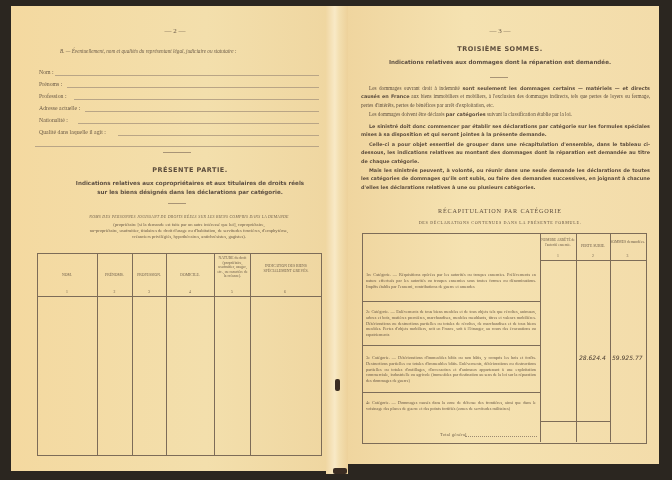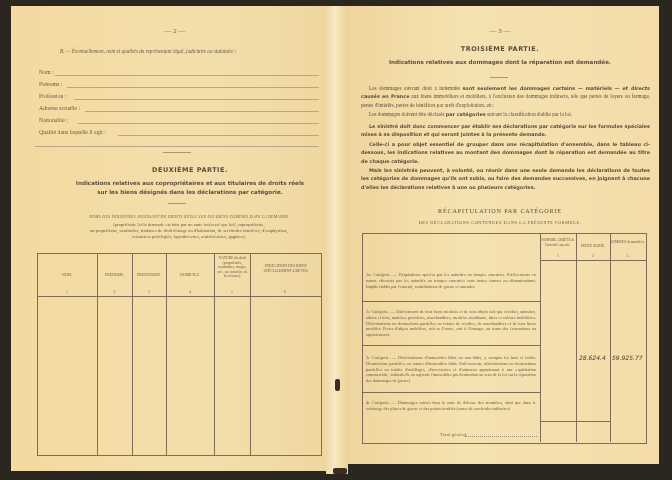--- a/index.html
+++ b/index.html
@@ -65,21 +65,21 @@
 <div class="field-line" style="left:74px;top:99px;width:245px;"></div>
 <div class="field-label" style="left:39px;top:105px;">Adresse actuelle :</div>
 <div class="field-line" style="left:85px;top:111px;width:234px;"></div>
 <div class="field-label" style="left:39px;top:117px;">Nationalité :</div>
 <div class="field-line" style="left:78px;top:123px;width:241px;"></div>
 <div class="field-label" style="left:39px;top:129px;">Qualité dans laquelle il agit :</div>
 <div class="field-line" style="left:118px;top:135px;width:201px;"></div>
 <div class="field-line" style="left:35px;top:146px;width:284px;"></div>
 <div class="rule" style="left:163px;top:152px;width:28px;"></div>
 
-<div class="abs heading" style="left:60px;top:166px;width:260px;">DEUXIÈME PARTIE.</div>
+<div class="abs heading" style="left:60px;top:166px;width:260px;">PRÉSENTE PARTIE.</div>
 <div class="abs subhead" style="left:30px;top:179px;width:320px;">Indications relatives aux copropriétaires et aux titulaires de droits réels</div>
 <div class="abs subhead" style="left:30px;top:188px;width:320px;">sur les biens désignés dans les déclarations par catégorie.</div>
 <div class="rule" style="left:168px;top:203px;width:18px;"></div>
 
 <div class="abs" style="left:44px;top:215px;width:290px;font-size:3.9px;font-style:italic;letter-spacing:0.3px;color:#6b5a46;text-align:center;">NOMS DES PERSONNES JOUISSANT DE DROITS RÉELS SUR LES BIENS COMPRIS DANS LA DEMANDE</div>
 <div class="abs small" style="left:44px;top:222px;width:290px;text-align:center;">(propriétaire [si la demande est faite par un autre intéressé que lui], copropriétaire,</div>
 <div class="abs small" style="left:44px;top:228px;width:290px;text-align:center;">nu-propriétaire, usufruitier, titulaires de droit d'usage ou d'habitation, de servitudes foncières, d'emphytéose,</div>
 <div class="abs small" style="left:44px;top:234px;width:290px;text-align:center;">créanciers privilégiés, hypothécaires, antichrésistes, gagistes).</div>
 
 <div class="tbl-border" style="left:37px;top:253px;width:283px;height:201px;"></div>
@@ -98,21 +98,21 @@
 <div class="colhdr" style="left:252px;top:264px;width:68px;">INDICATION DES BIENS spécialement grevés.</div>
 
 <div class="colhdr" style="left:37px;top:290px;width:60px;">1</div>
 <div class="colhdr" style="left:97px;top:290px;width:35px;">2</div>
 <div class="colhdr" style="left:132px;top:290px;width:34px;">3</div>
 <div class="colhdr" style="left:166px;top:290px;width:48px;">4</div>
 <div class="colhdr" style="left:214px;top:290px;width:36px;">5</div>
 <div class="colhdr" style="left:250px;top:290px;width:70px;">6</div>
 
 <div class="abs pagenum" style="left:475px;top:27px;width:50px;">— 3 —</div>
-<div class="abs heading" style="left:360px;top:45px;width:280px;">TROISIÈME PARTIE.</div>
+<div class="abs heading" style="left:360px;top:45px;width:280px;">TROISIÈME SOMMES.</div>
 <div class="abs subhead" style="left:350px;top:58px;width:300px;">Indications relatives aux dommages dont la réparation est demandée.</div>
 <div class="rule" style="left:490px;top:77px;width:18px;"></div>
 
 <div class="para" style="left:361px;top:84px;width:289px;text-indent:8px;">
   <span>Les dommages ouvrant droit à indemnité </span><b>sont seulement les dommages certains — matériels — et directs causés en France</b><span> aux biens immobiliers et mobiliers, à l'exclusion des dommages indirects, tels que pertes de loyers ou fermage, pertes d'intérêts, pertes de bénéfices par arrêt d'exploitation, etc.</span>
 </div>
 <div class="para" style="left:361px;top:110px;width:289px;text-indent:8px;">
   <span>Les dommages doivent être déclarés </span><b>par catégories</b><span> suivant la classification établie par la loi.</span>
 </div>
 <div class="para bold" style="left:361px;top:122px;width:289px;text-indent:8px;">Le sinistré doit donc commencer par établir ses déclarations par catégorie sur les formules spéciales mises à sa disposition et qui seront jointes à la présente demande.</div>

